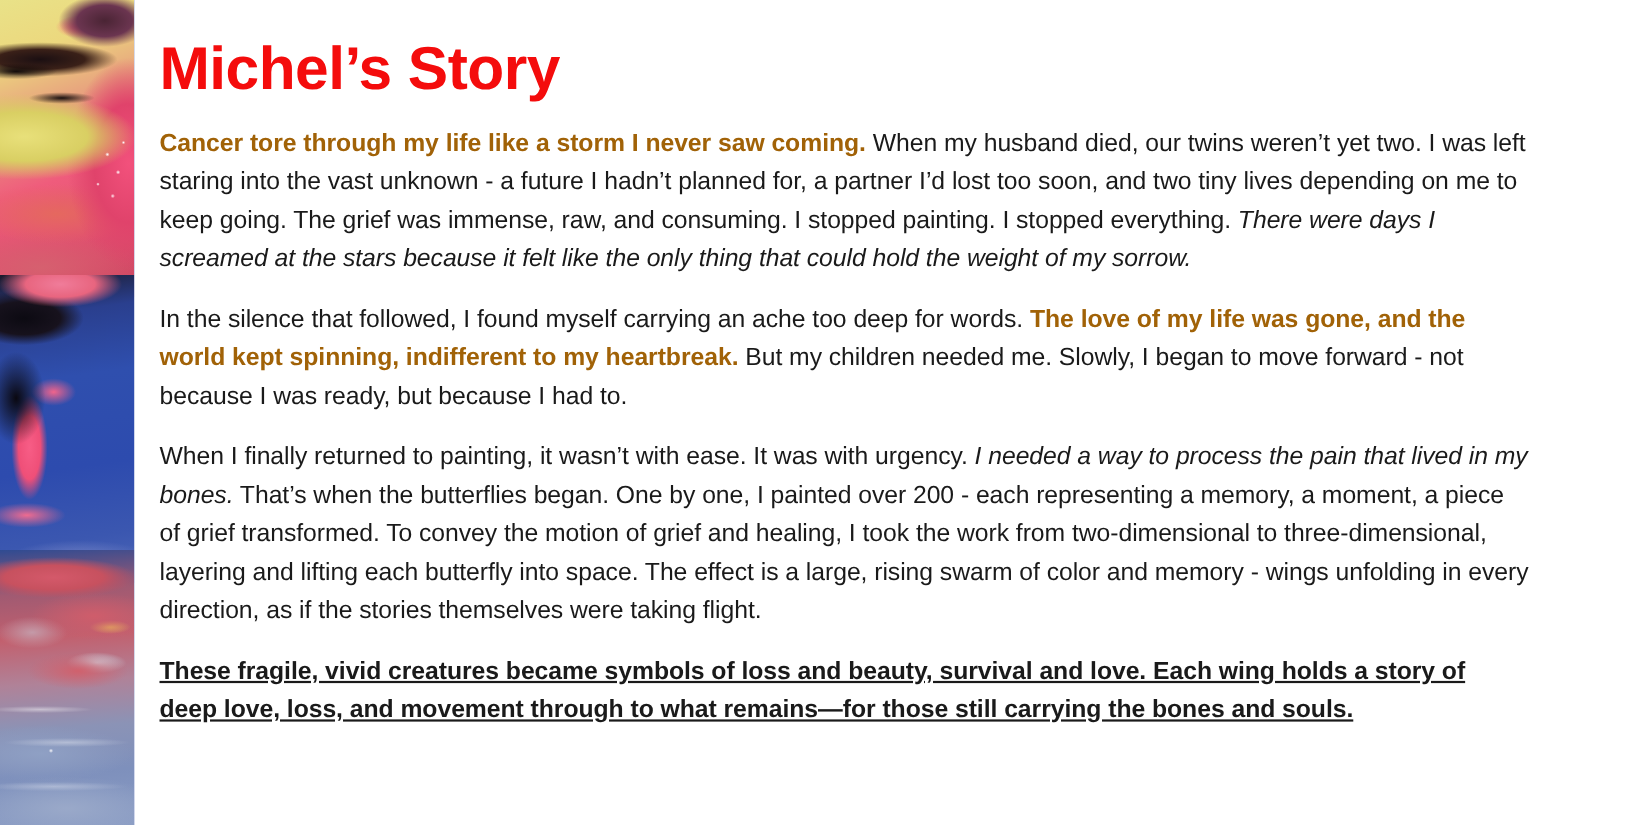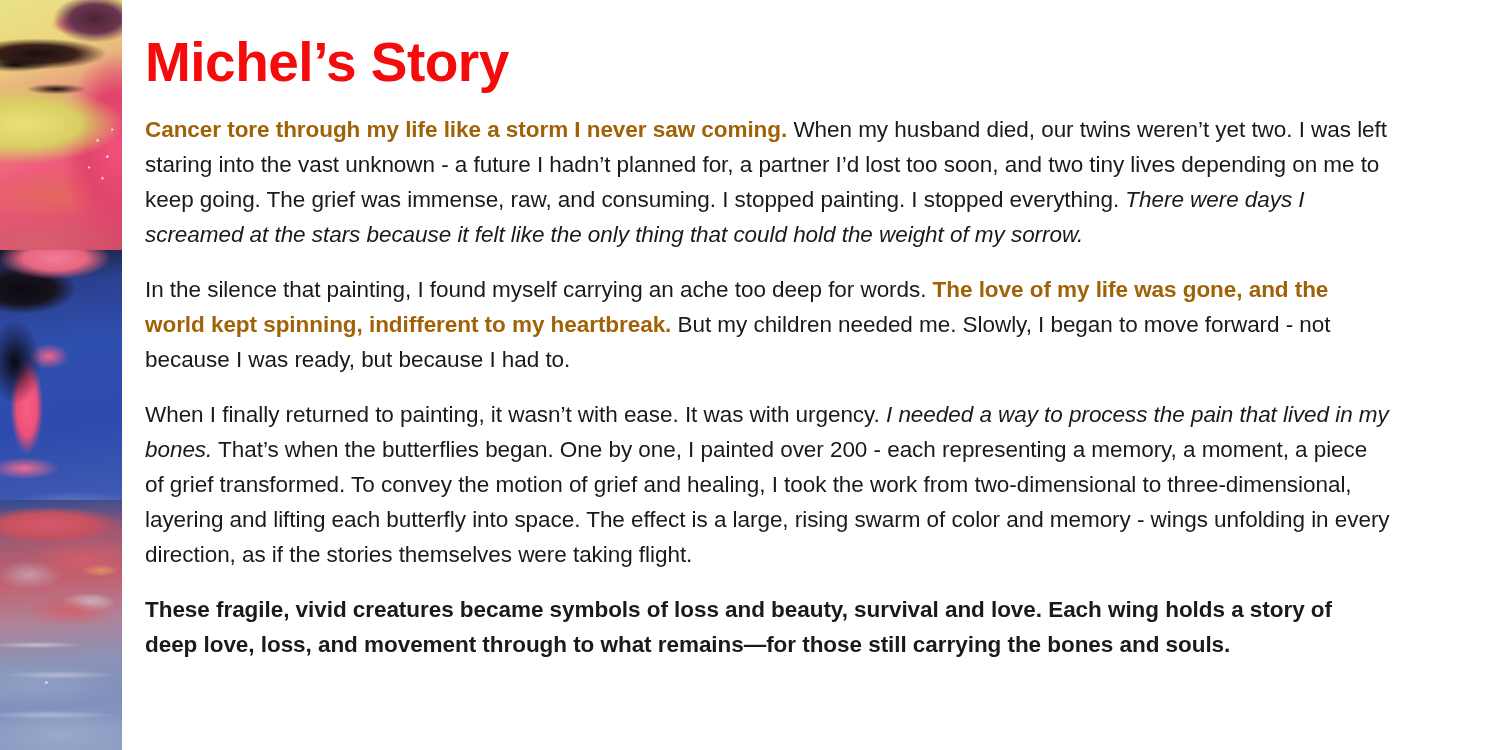--- a/index.html
+++ b/index.html
@@ -111,42 +111,42 @@
     color:#1a1a1a;
     font-size:22.5px;
     line-height:35px;
     margin:0 0 20px 0;
     letter-spacing:-0.05px;
   }
   .story-body p:last-child { margin-bottom:0; }
 
   .accent   { color:#a16207; font-weight:bold; }
   .em       { font-style:italic; }
-  .para-accent { color:#2f44e0; font-weight:bold; }
+  .para-accent { color:#2f44e0; font-weight:bold;text-decoration:underline; }
 </style>
 </head>
 <body>
 
 <div class="page">
 
   <div class="art-strip">
     <div class="art-layer art-top"></div>
     <div class="art-layer art-mid"></div>
     <div class="art-layer art-bot"></div>
   </div>
 
   <div class="content">
 
     <h1 class="title">Michel’s Story</h1>
 
     <div class="story-body">
 
       <p><span class="accent">Cancer tore through my life like a storm I never saw coming.</span><span> When my husband died, our twins weren’t yet two. I was left staring into the vast unknown - a future I hadn’t planned for, a partner I’d lost too soon, and two tiny lives depending on me to keep going. The grief was immense, raw, and consuming. I stopped painting. I stopped everything. </span><span class="em">There were days I screamed at the stars because it felt like the only thing that could hold the weight of my sorrow.</span></p>
 
-      <p><span>In the silence that painting, I found myself carrying an ache too deep for words. </span><span class="accent">The love of my life was gone, and the world kept spinning, indifferent to my heartbreak.</span><span> But my children needed me. Slowly, I began to move forward - not because I was ready, but because I had to.</span></p>
+      <p><span>In the silence that followed, I found myself carrying an ache too deep for words. </span><span class="accent">The love of my life was gone, and the world kept spinning, indifferent to my heartbreak.</span><span> But my children needed me. Slowly, I began to move forward - not because I was ready, but because I had to.</span></p>
 
       <p><span>When I finally returned to painting, it wasn’t with ease. It was with urgency. </span><span class="em">I needed a way to process the pain that lived in my bones.</span><span> That’s when the butterflies began. One by one, I painted over 200 - each representing a memory, a moment, a piece of grief transformed. To convey the motion of grief and healing, I took the work from two-dimensional to three-dimensional, layering and lifting each butterfly into space. The effect is a large, rising swarm of color and memory - wings unfolding in every direction, as if the stories themselves were taking flight.</span></p>
 
       <p class="para-accent">These fragile, vivid creatures became symbols of loss and beauty, survival and love. Each wing holds a story of deep love, loss, and movement through to what remains—for those still carrying the bones and souls.</p>
 
     </div>
   </div>
 </div>
 
 </body></html>

